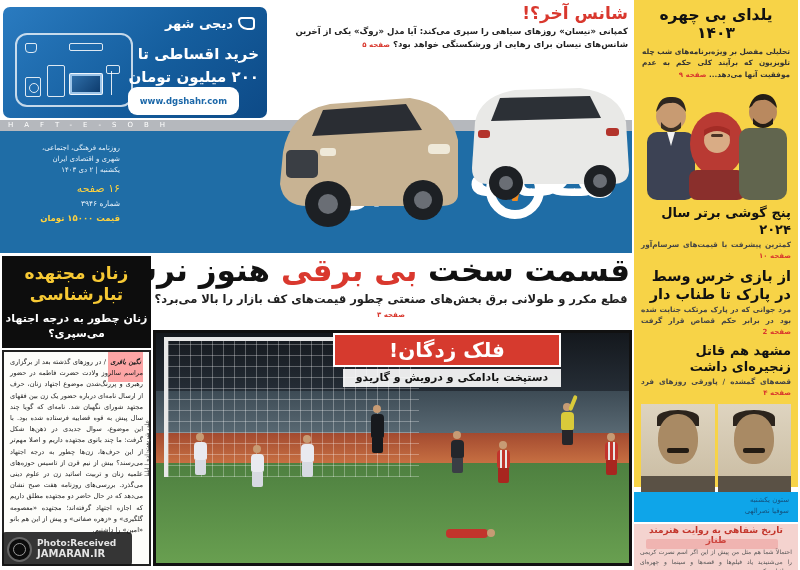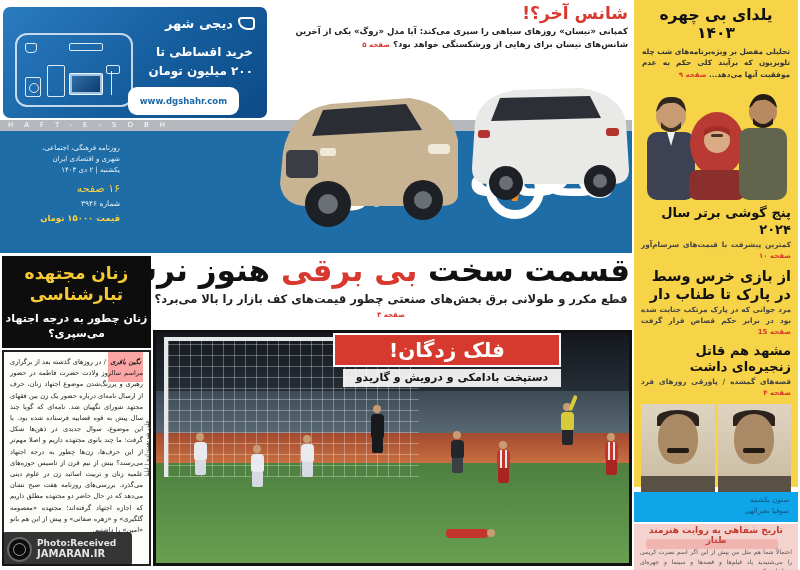--- a/index.html
+++ b/index.html
@@ -15,21 +15,21 @@
   .ap { position:absolute; border:1.5px solid rgba(255,255,255,.85); background:transparent; }
   .ap.washer { left:8px; bottom:8px; width:16px; height:20px; border-radius:2px; }
   .ap.washer::after { content:""; position:absolute; left:3px; top:5px; width:8px; height:8px; border:1.5px solid rgba(255,255,255,.85); border-radius:50%; }
   .ap.fridge { left:30px; bottom:8px; width:18px; height:32px; border-radius:2px; }
   .ap.tv { left:52px; bottom:10px; width:34px; height:22px; border-radius:2px; background:#9cc4e8; }
   .ap.tv::after { content:""; position:absolute; inset:2px; background:linear-gradient(135deg,#2f6ea8,#0d3c6e); }
   .ap.ac { left:52px; top:8px; width:34px; height:8px; border-radius:2px; }
   .ap.lamp { left:94px; bottom:10px; width:10px; height:24px; border:none; border-left:1.5px solid rgba(255,255,255,.85); }
   .ap.lamp::before { content:""; position:absolute; left:-6px; top:-6px; width:12px; height:7px; border:1.5px solid rgba(255,255,255,.85); border-radius:2px; }
   .ap.kettle { left:8px; top:8px; width:12px; height:10px; border-radius:2px 2px 4px 4px; }
-  .ad-offer { position:absolute; right:14px; top:36px; text-align:right; color:#fff; font-weight:bold; font-size:12px; line-height:1.55;margin-left:48px; }
+  .ad-offer { position:absolute; right:8px; top:36px; text-align:right; color:#fff; font-weight:bold; font-size:15px; line-height:1.55;margin-left:48px; }
   .ad-pill { position:absolute; right:28px; top:80px; background:#fff; color:#1b67a8; font-size:8.5px; font-weight:bold;
              padding:9px 12px; border-radius:9px; direction:ltr; }
 
   
   .strip { position:absolute; left:0; top:120px; width:632px; height:11px; background:#b5b8bd; color:#fff;
            font-size:7px; line-height:11px; letter-spacing:11px; padding-left:8px; direction:ltr; overflow:hidden; z-index:1; }
 
   
   .mast { position:absolute; left:0; top:131px; width:632px; height:122px; background:#1f6da6; z-index:1; }
   .mast-info { position:absolute; left:8px; top:12px; width:112px; text-align:right; direction:rtl; color:#eaf3fb; font-size:7px; line-height:1.6; }
@@ -312,21 +312,21 @@
       <div class="sb-title">پنج گوشی برتر سال ۲۰۲۴</div>
       <div class="sb-lede">
         <span>کمترین پیشرفت با قیمت‌های سرسام‌آور</span>
         <span class="pageref">صفحه ۱۰</span>
       </div>
     </div>
     <div class="sb-item">
       <div class="sb-title big">از بازی خرس وسط در پارک تا طناب دار</div>
       <div class="sb-lede">
         <span>مرد جوانی که در پارک مرتکب جنایت شده بود در برابر حکم قصاص قرار گرفت</span>
-        <span class="pageref">صفحه 15</span>
+        <span class="pageref">صفحه 2</span>
       </div>
     </div>
     <div class="sb-item">
       <div class="sb-title">مشهد هم قاتل زنجیره‌ای داشت</div>
       <div class="sb-lede">
         <span>قصه‌های گمشده / پاورقی روزهای فرد</span>
         <span class="pageref">صفحه ۴</span>
       </div>
     </div>
 

